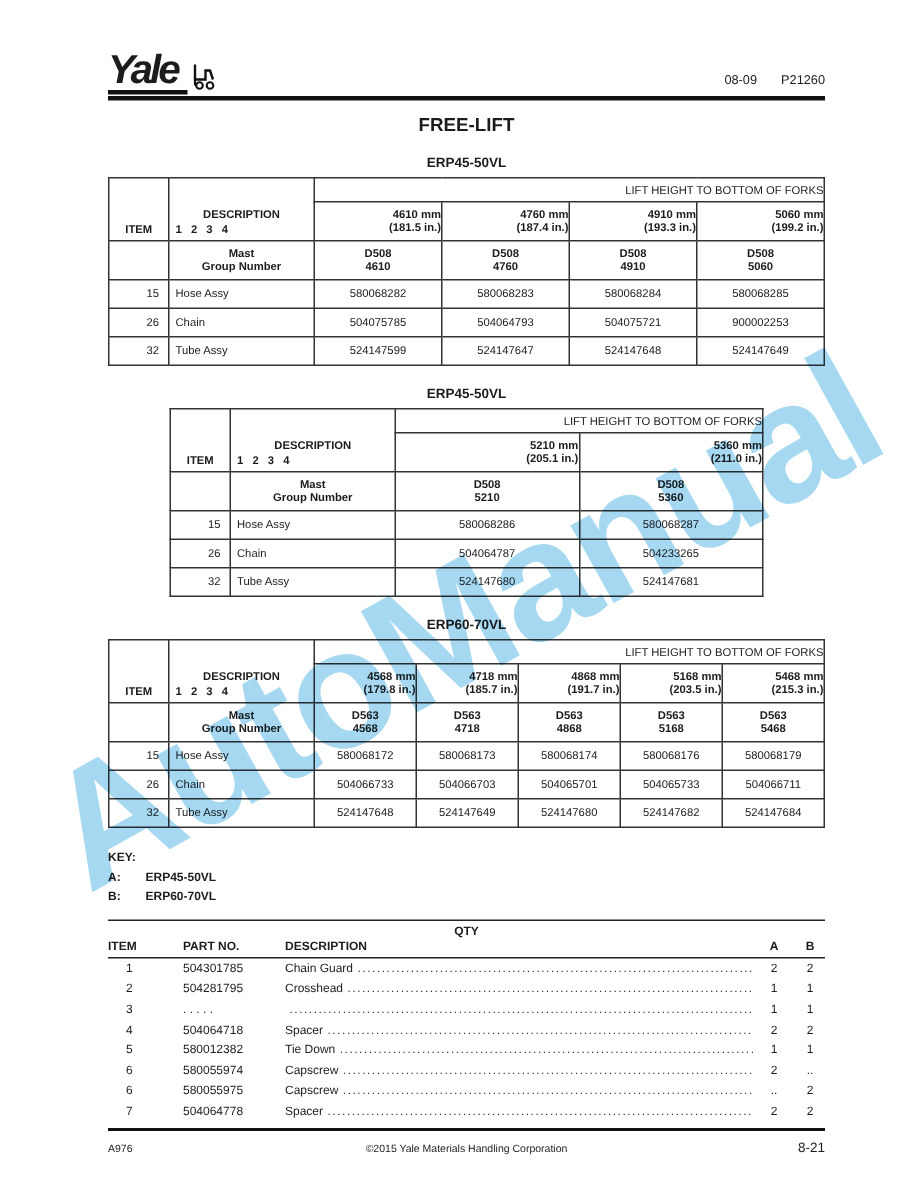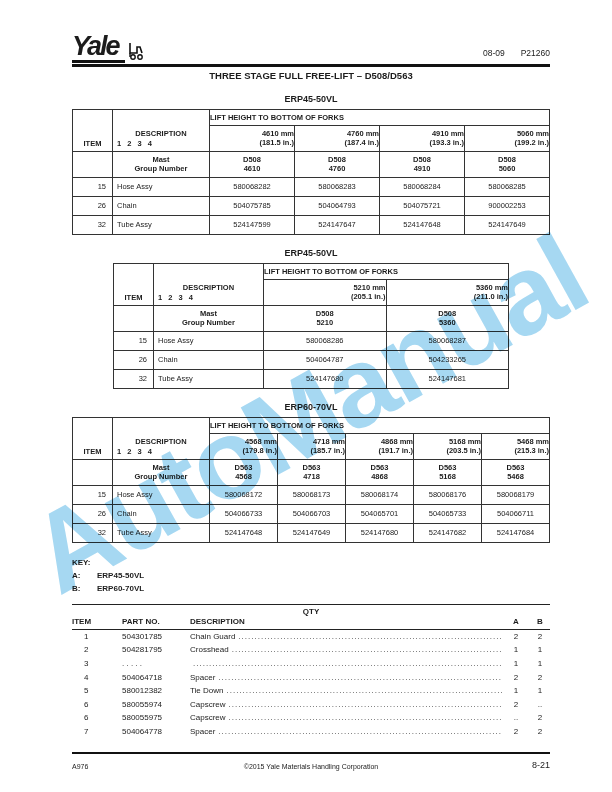--- a/index.html
+++ b/index.html
@@ -24,21 +24,21 @@
   .title   { text-align:center; font-weight:bold; font-size:12.5px; margin-top:9px; }
   .subtitle{ text-align:center; font-weight:bold; font-size:9.5px;  margin-top:3px; }
   .tbl-title { text-align:center; font-weight:bold; font-size:9px; margin-top:13px; margin-bottom:5px; }
   
   table.mast { border-collapse:collapse; table-layout:fixed; margin:0 auto; }
   table.mast.cols4, table.mast.cols5 { width:478px; }
   table.mast.cols2 { width:396px; }
   col.c-item { width:40px; } col.c-desc { width:97px; }
   table.mast.cols2 col.c-desc { width:110px; }
   table.mast td { border:1px solid #333; font-size:7.5px; }
-  .span-h  { font-weight:bold; text-align:left; font-size:8px; height:16px; vertical-align:middle; }
+  .span-h  { font-weight:normal; text-align:right; font-size:8px; height:16px; vertical-align:middle; }
   .hh      { text-align:right; font-weight:bold; padding:3px 0; line-height:9.5px; }
   .item-h  { vertical-align:bottom; font-weight:bold; text-align:center; padding:2px 0 3px; }
   .desc-h  { vertical-align:bottom; padding:2px 4px 3px; }
   .desc-line { text-align:center; font-weight:bold; }
   .desc-sub  { font-weight:bold; word-spacing:4px; margin-top:1px; }
   .mast-h, .mh { font-weight:bold; text-align:center; line-height:9.5px; padding:3px 0; }
   .c-it { text-align:right; padding:4.5px 6px 4.5px 0; }
   .c-de { padding:4.5px 4px; }
   .c-val{ text-align:center; padding:4.5px 0; }
   
@@ -86,21 +86,21 @@
         <circle cx="12" cy="16" r="2.2" fill="none" stroke="#111" stroke-width="1.4"></circle>
         <path d="M2 12 v4" stroke="#111" stroke-width="1.4"></path>
       </svg>
     </div>
     <div class="header-right">
       <span>08-09</span><span class="sp"></span><span>P21260</span>
     </div>
   </div>
   <div class="page-rule"></div>
 
-  <div class="subtitle">THREE STAGE FULL FREE-LIFT – D508/D563</div>
+  <div class="title">FREE-LIFT</div>
 
   <div id="mast-tables">
       <div class="tbl-title">ERP45-50VL</div>
       <table class="mast cols4">
         <colgroup>
           <col class="c-item">
           <col class="c-desc">
           <col>
           <col>
           <col>

